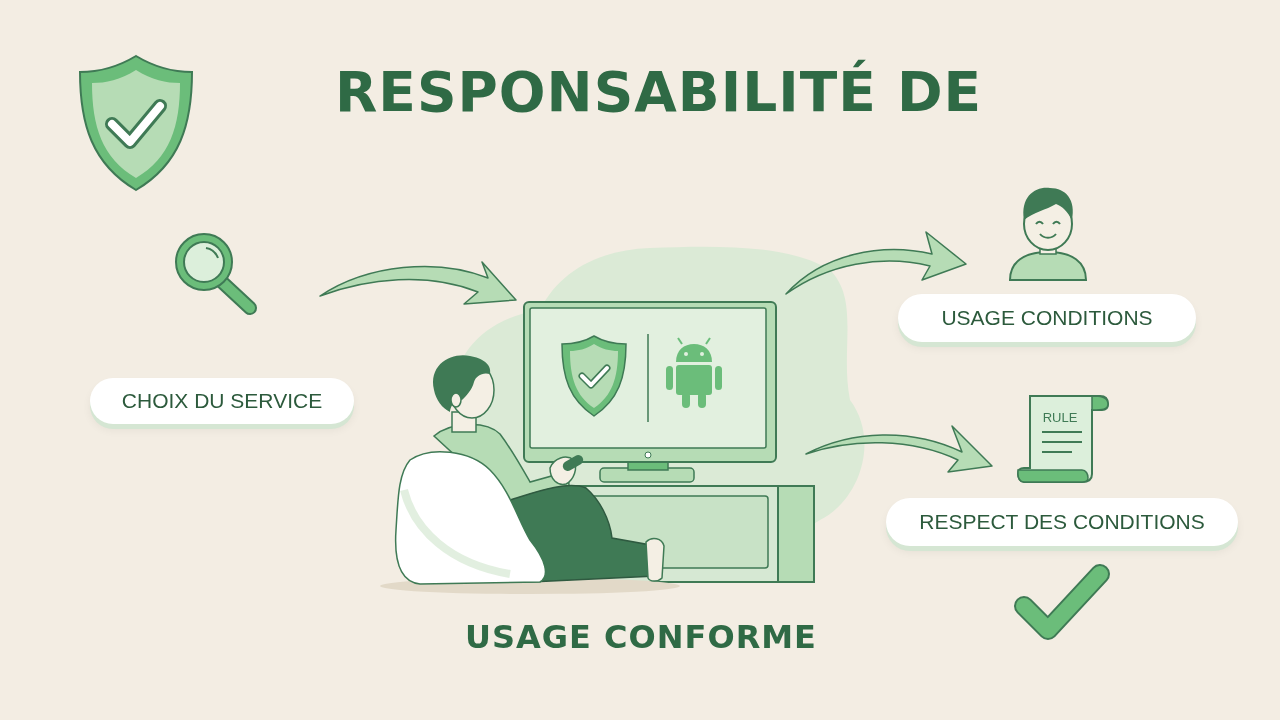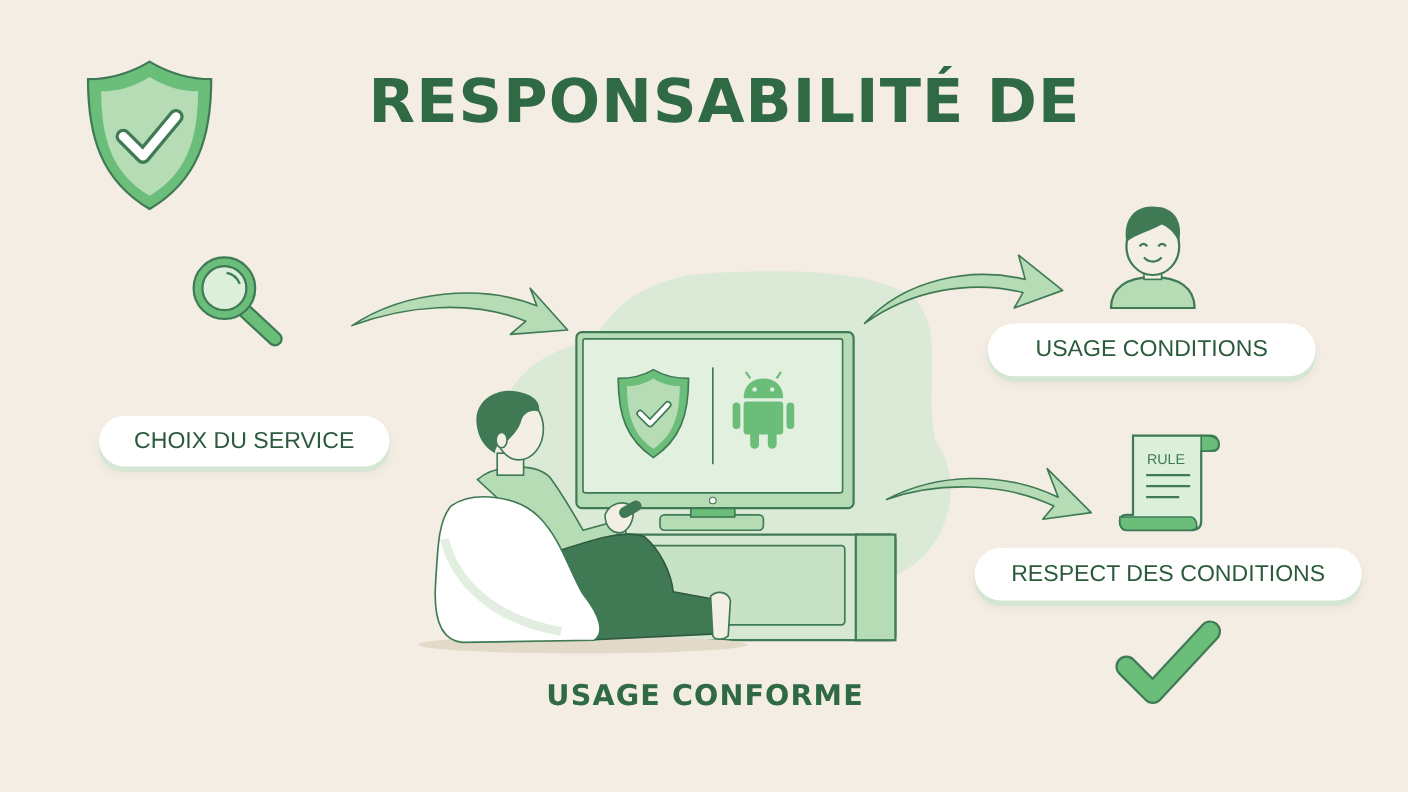--- a/index.html
+++ b/index.html
@@ -1,21 +1,21 @@
 <!DOCTYPE html>
 <html><head>
 <meta charset="utf-8">
 <style>
   html, body { margin:0; padding:0; }
   body { width:1280px; height:720px; background:#f3ede3; overflow:hidden; position:relative; font-family:"DejaVu Sans", sans-serif; }
   .abs { position:absolute; }
   .title { left:300px; top:60px; width:700px; color:#2f6a45; font-weight:bold; font-size:55px; line-height:64px; letter-spacing:1px; font-family:"DejaVu Sans", sans-serif;margin-left:35px; }
   .title div { white-space:nowrap; }
   .pill { background:#ffffff; border-radius:24px; box-shadow:0 5px 0 #d5e6d3, 0 6px 10px rgba(0,0,0,0.06); color:#2c5a3c; font-family:"Liberation Sans", sans-serif; font-size:21px; text-align:center; white-space:nowrap; display:flex; align-items:center; justify-content:center; }
-  .footer { left:436px; top:618px; width:410px; text-align:center; color:#2f6a45; font-weight:bold; font-size:26px; letter-spacing:1px; white-space:nowrap; }
+  .footer { left:436px; top:618px; width:410px; text-align:center; color:#2f6a45; font-weight:bold; font-size:32px; letter-spacing:1px; white-space:nowrap; }
   svg { position:absolute; overflow:visible; }
 </style>
 </head>
 <body>
 
 <svg style="left:0;top:0;width:1280px;height:720px;">
   <path d="M470,440 C430,380 470,320 540,310 C560,270 600,250 650,248 C720,245 790,245 830,270 C860,300 840,350 850,400 C880,440 860,500 820,520 C760,560 600,560 520,540 C470,520 480,480 470,440 Z" fill="#dbead6"></path>
 </svg>
 
 <svg style="left:76px;top:54px;width:120px;height:140px;" viewBox="0 0 120 140">

